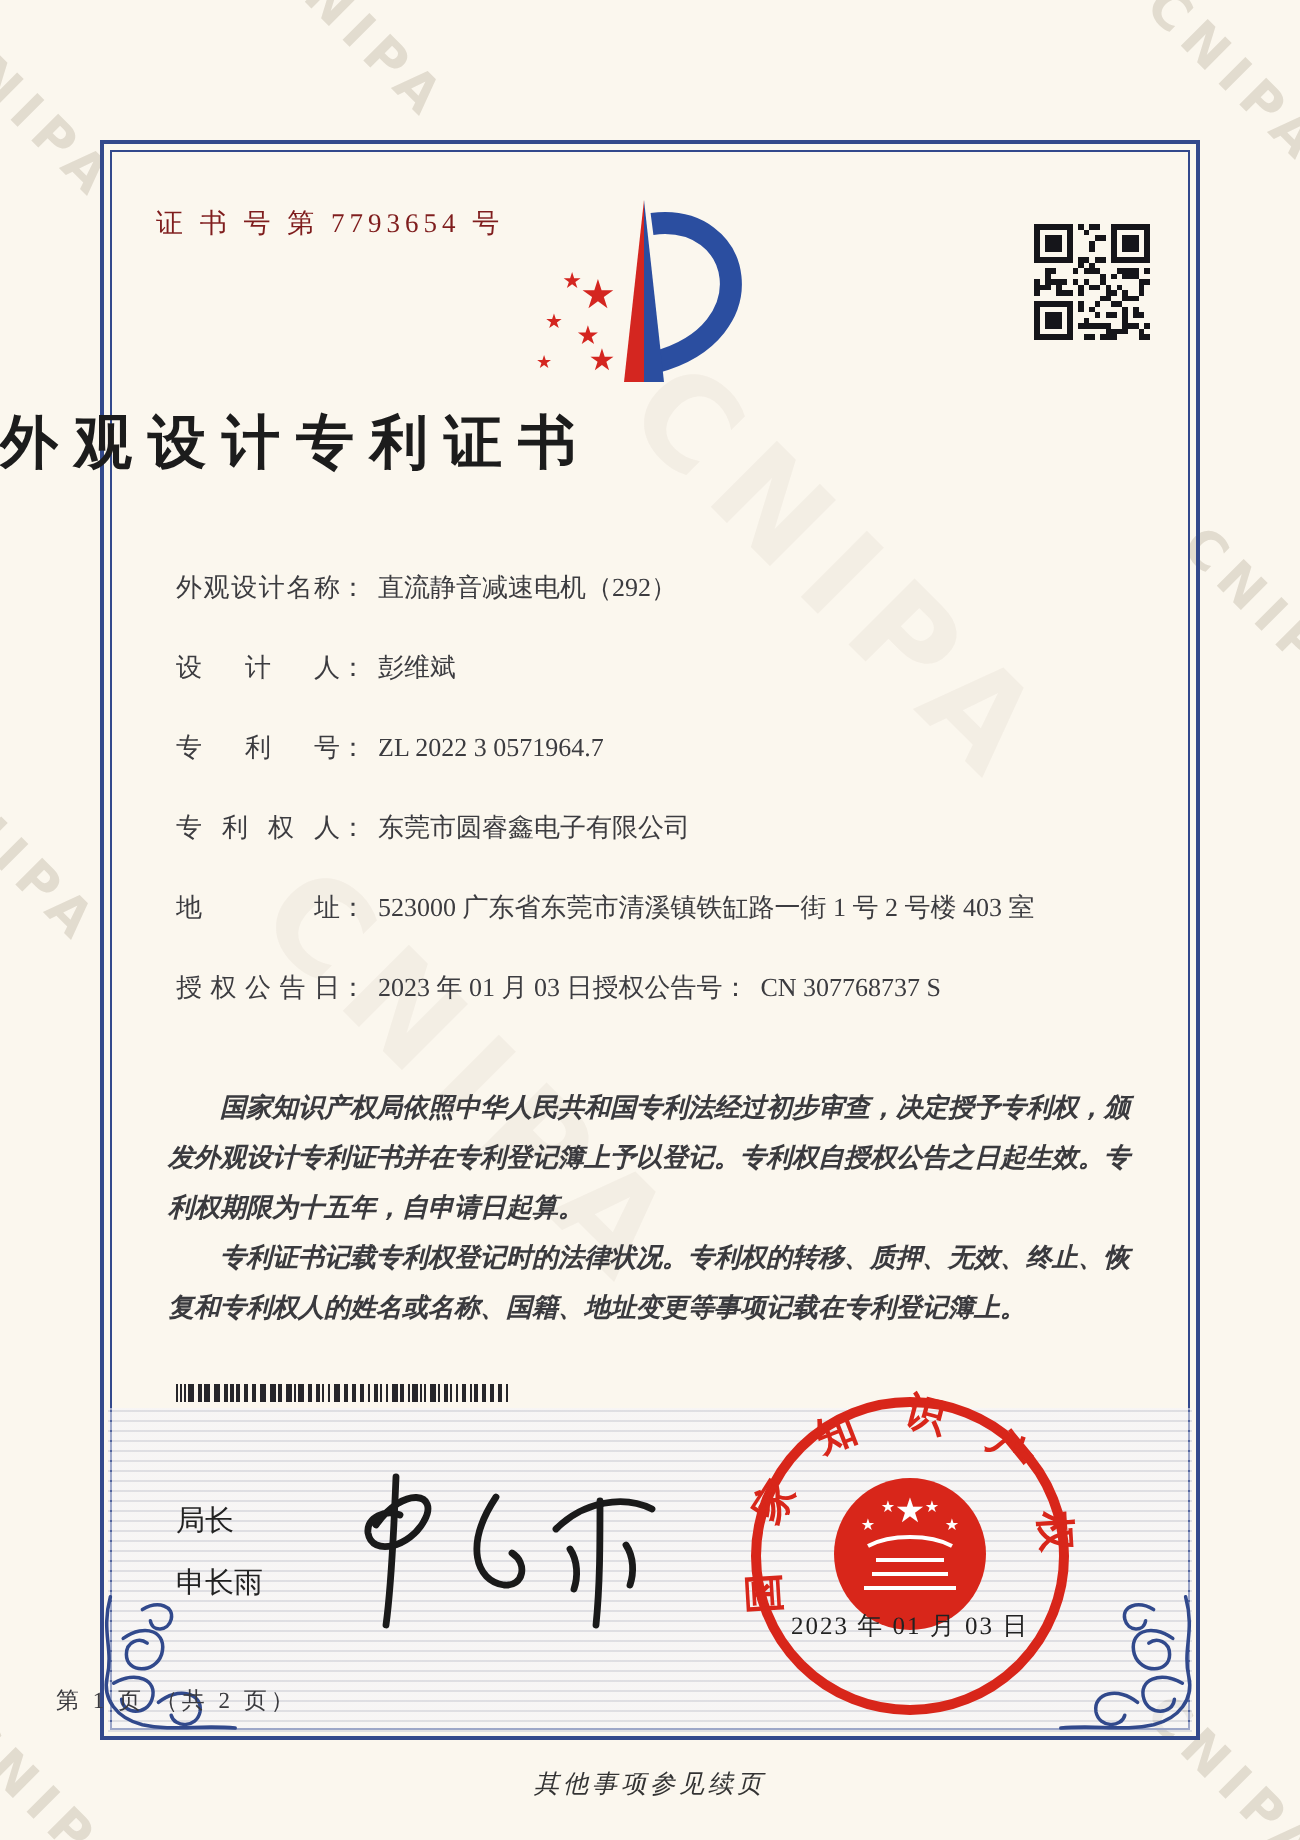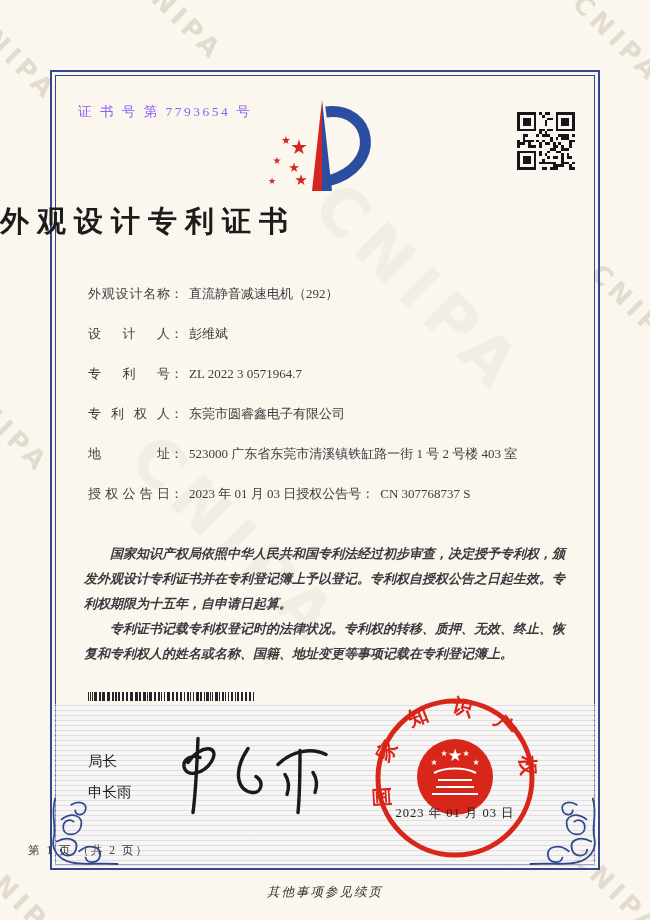--- a/index.html
+++ b/index.html
@@ -8,21 +8,21 @@
   
   .wm{position:absolute;font-family:"DejaVu Sans","Liberation Sans",sans-serif;
       font-weight:700;letter-spacing:5px;color:rgba(196,186,168,.45);
       transform:rotate(45deg);transform-origin:left top;user-select:none;}
   .wm.big{font-size:64px;color:rgba(196,186,168,.14);letter-spacing:10px;}
   
   .border-outer{position:absolute;left:50px;top:70px;width:546px;height:796px;
       border:2.5px solid #33498c;}
   .border-inner{position:absolute;left:3px;top:3px;right:3px;bottom:3px;
       border:1.2px solid #33498c;}
-  .certno{position:absolute;left:78px;top:103px;font-size:13.5px;letter-spacing:2.5px;color:#8b5cf6;}
+  .certno{position:absolute;left:78px;top:103px;font-size:13.5px;letter-spacing:2.5px;color:#7f1d1d;}
   .qr{position:absolute;left:517px;top:112px;width:58px;height:58px;}
   .logo{position:absolute;left:252px;top:98px;width:140px;height:100px;}
   .title{position:absolute;left:0;top:202px;width:100%;
       font-size:29px;font-weight:700;letter-spacing:8px;color:#1c1c1c;}
   
   .fields{position:absolute;left:88px;top:274px;width:470px;font-size:13px;color:#3c3c40;}
   .frow{height:40px;line-height:40px;white-space:nowrap;}
   .flabel{display:inline-block;width:82px;text-align:justify;text-align-last:justify;vertical-align:top;}
   .fcolon{display:inline-block;margin-right:6px;}
   .fpair2{}

